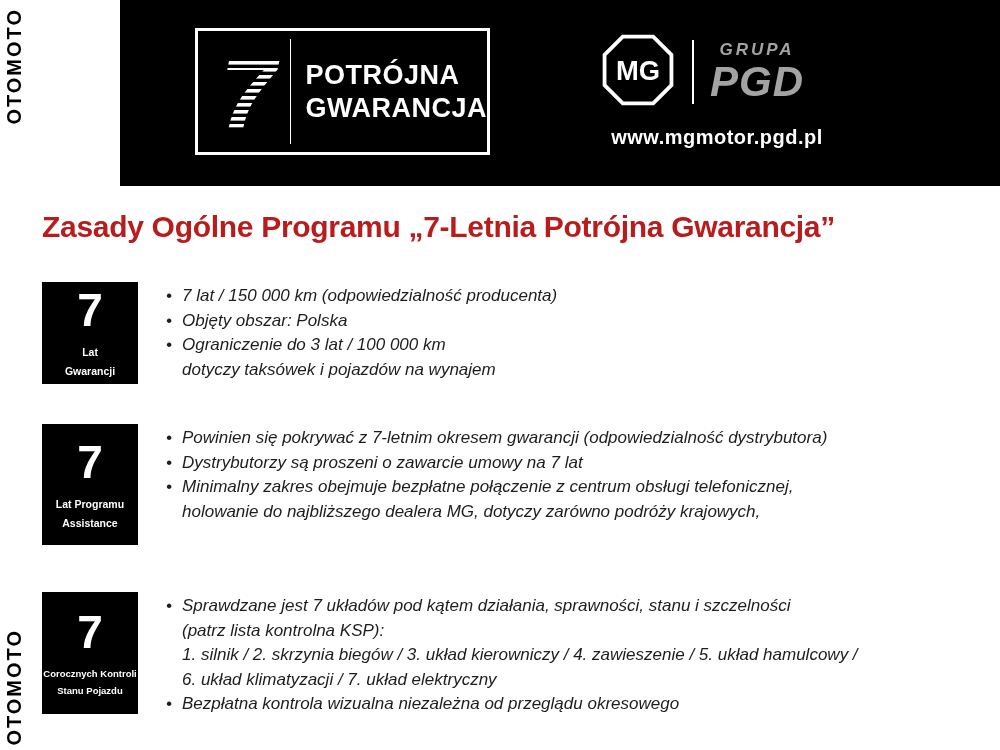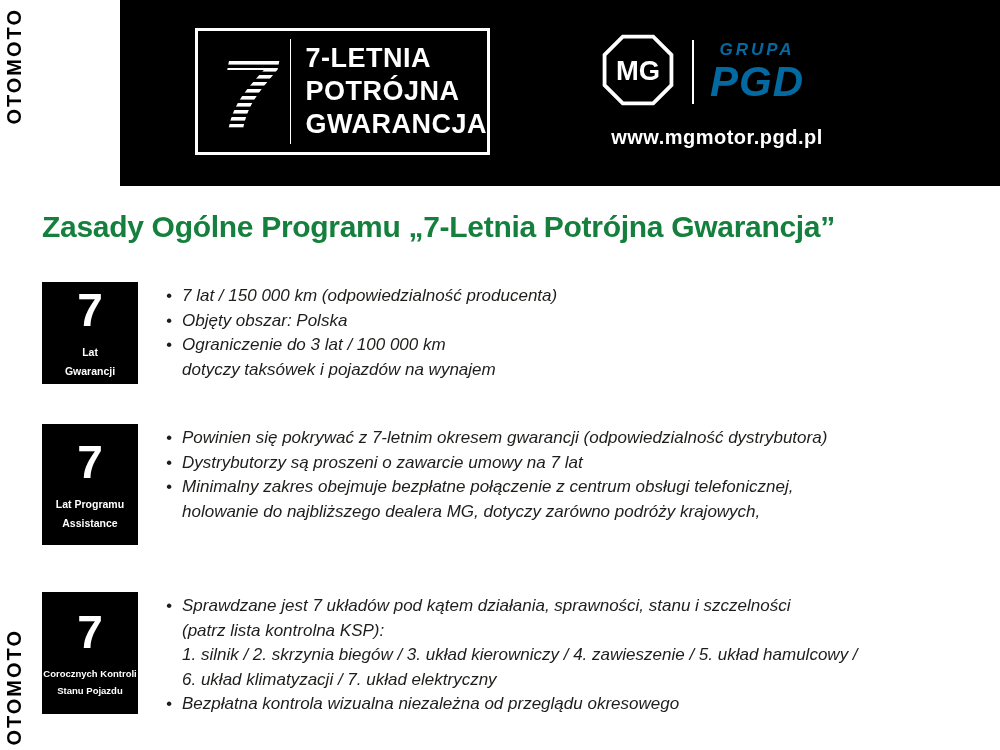--- a/index.html
+++ b/index.html
@@ -22,29 +22,29 @@
   .warranty-box {
     position:absolute; left:75px; top:28px; width:295px; height:127px;
     border:3px solid #fff; display:flex; align-items:center;
   }
   .seven-wrap { width:103px; display:flex; justify-content:center; align-items:center; }
   .wbox-vline { width:2px; height:105px; background:#fff; }
   .warranty-text { padding-left:14px; color:#fff; font-weight:bold; font-size:27px; line-height:33px; letter-spacing:0.5px; }
 
   .mg-row { position:absolute; left:480px; top:32px; display:flex; align-items:center; gap:16px; }
   .mg-divider { width:2px; height:64px; background:#fff; }
-  .pgd-col { color:#0369a1; font-style:italic; font-weight:bold; text-align:center; }
+  .pgd-col { color:#a3a3a3; font-style:italic; font-weight:bold; text-align:center; }
   .pgd-col .grupa { font-size:17px; letter-spacing:3px; line-height:20px; }
   .pgd-col .pgd { font-size:42px; letter-spacing:1px; line-height:44px; }
   .website { position:absolute; left:482px; top:126px; width:230px; text-align:center;
              color:#fff; font-weight:bold; font-size:20px; letter-spacing:0.5px; }
 
   
   .page-title { position:absolute; left:42px; top:210px; font-size:30px; font-weight:bold;
-                color:#15803d; letter-spacing:-0.3px; white-space:nowrap; }
+                color:#b91c1c; letter-spacing:-0.3px; white-space:nowrap; }
 
   .section { position:absolute; left:42px; display:flex; align-items:flex-start; }
   .s1 { top:282px; } .s2 { top:424px; } .s3 { top:592px; }
   .badge { width:96px; background:#000; color:#fff; display:flex; flex-direction:column;
            align-items:center; justify-content:center; text-align:center; padding:6px 2px; }
   .s1 .badge { height:102px; } .s2 .badge { height:121px; } .s3 .badge { height:122px; }
   .badge .num { font-size:46px; font-weight:bold; line-height:1; }
   .badge .cap { font-size:10.5px; font-weight:bold; line-height:1.4; margin-top:12px; white-space:nowrap; }
   .badge .cap + .cap { margin-top:4px; }
   .s3 .badge .cap { font-size:9.5px; }
@@ -69,21 +69,20 @@
           <defs>
             <pattern id="stripes" width="92" height="7" patternUnits="userSpaceOnUse">
               <rect width="92" height="3.6" y="0" fill="#ffffff"></rect>
             </pattern>
           </defs>
           <text x="50" y="88" text-anchor="middle" font-family="Liberation Sans, sans-serif" font-size="100" font-weight="bold" font-style="italic" fill="url(#stripes)">7</text>
         </svg>
       </div>
       <div class="wbox-vline"></div>
       <div class="warranty-text">
-        <div>7-LETNIA</div>
         <div>POTRÓJNA</div>
         <div>GWARANCJA</div>
       </div>
     </div>
 
     <div class="mg-row">
       <span>
         <svg width="76" height="76" viewBox="0 0 100 100" aria-hidden="true">
           <polygon points="30,6 70,6 94,30 94,70 70,94 30,94 6,70 6,30" fill="none" stroke="#ffffff" stroke-width="5"></polygon>
           <text x="50" y="63" text-anchor="middle" font-family="Liberation Sans, sans-serif" font-size="36" font-weight="bold" fill="#ffffff">MG</text>

